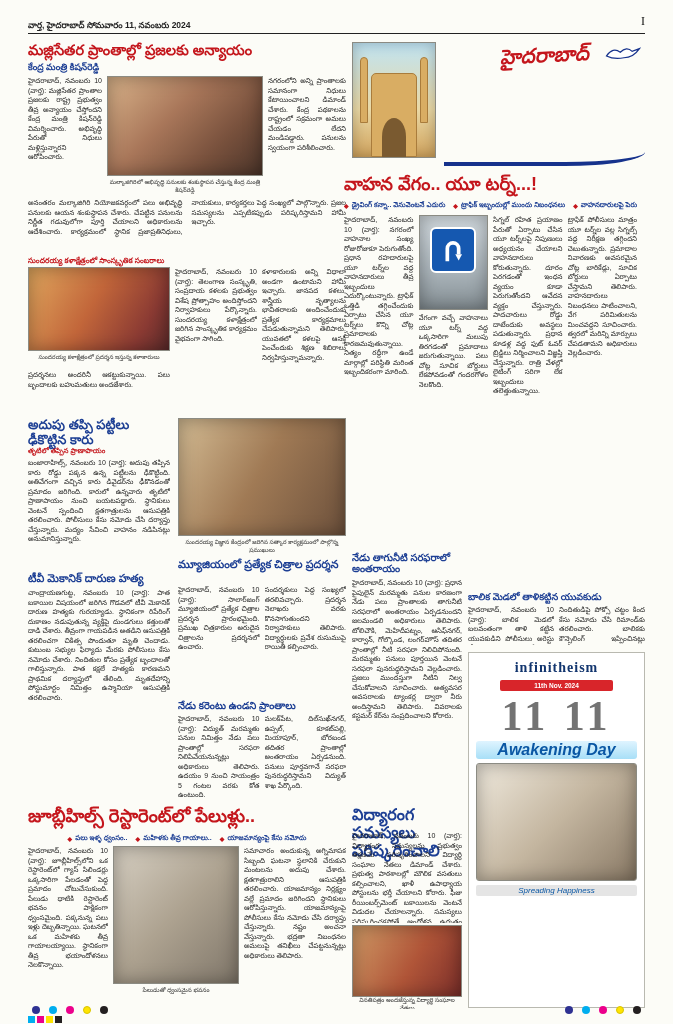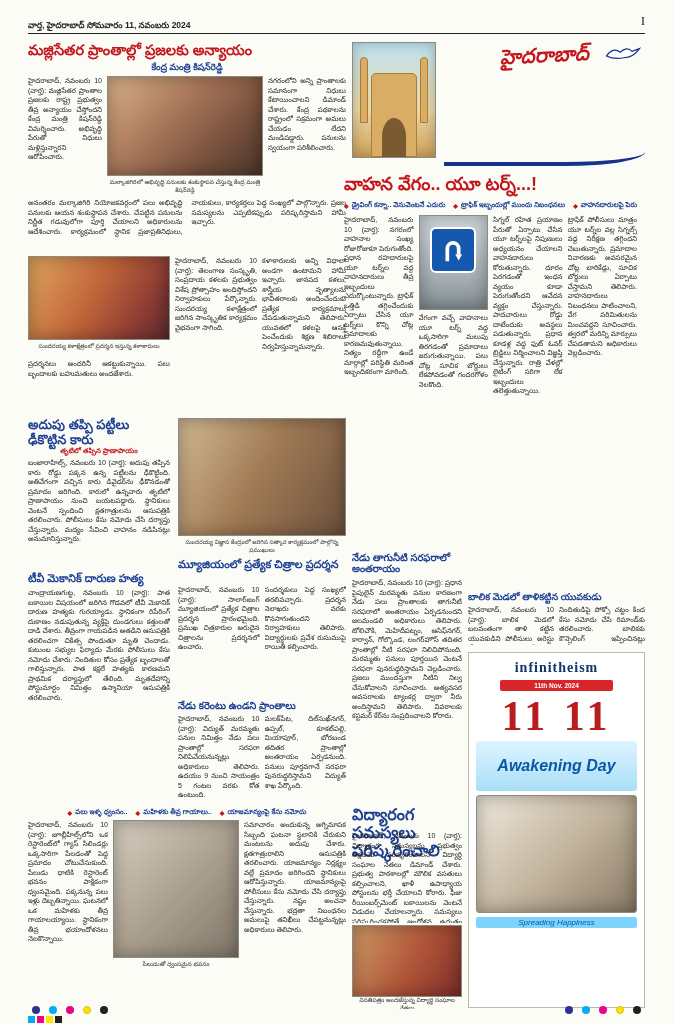--- a/index.html
+++ b/index.html
@@ -6,21 +6,21 @@
   html,body{background:#dedcd4}
   body{font-family:"Liberation Sans",sans-serif}
   .page{position:relative;width:673px;height:1024px;margin:0 auto;background:#fcfcf7;overflow:hidden;box-shadow:0 0 6px rgba(0,0,0,.3)}
   .abs{position:absolute}
   .rule{border-top:1.6px solid #222}
   .ed-line{font-size:8.5px;font-weight:bold;color:#222}
   .page-num{font-family:"Liberation Serif",serif;font-size:12px;color:#111;float:right}
   .hl{font-weight:700;line-height:1.12;letter-spacing:0}
   .red{color:#c4161c}
   .blue{color:#1d3f94}
-  .subhead{font-weight:700;text-align:center;line-height:1.2}
+  .subhead{font-weight:700;line-height:1.2}
   .bt{font-size:7px;line-height:1.36;color:#1c1c1c;text-align:justify;overflow:hidden}
   .caption{font-size:6px;line-height:1.25;color:#333;text-align:center;overflow:hidden}
   .ph{position:relative;overflow:hidden;box-shadow:inset 0 0 18px rgba(0,0,0,.35);border:1px solid #8b8b83}
   .row{display:flex;gap:5px}
   .colwrap{display:flex;flex-direction:column;gap:3px}
   
   .ph-event{background:linear-gradient(135deg,#d9b38a 0%,#a9775a 40%,#77503c 72%,#4c352a 100%)}
   .ph-dance{background:linear-gradient(120deg,#e0a75e 0%,#c2663a 45%,#8a3a33 80%,#5d2b2b 100%)}
   .ph-cer{background:linear-gradient(120deg,#d3bb93 0%,#a07a55 48%,#6d513c 100%)}
   .ph-uturn{background:linear-gradient(#d5dde2 0%,#aab4ba 60%,#848e93 100%)}
@@ -41,28 +41,28 @@
   .bullets{display:flex;gap:8px;align-items:center;overflow:hidden;white-space:nowrap}
   .bullet-item{font-size:7px;font-weight:700;color:#1d3f94;display:flex;gap:3px;align-items:center}
   .diamond{color:#c4161c;font-size:6px}
   
   .usign{position:absolute;left:50%;top:12%;transform:translateX(-50%);width:46px;height:46px;background:#1558b0;border:2px solid #fff;border-radius:6px;display:flex;align-items:center;justify-content:center}
   .usign svg{width:34px;height:34px}
   
   .ad{background:#ffffff;border:1px solid #b9b9b0;padding:7px 7px 4px;display:flex;flex-direction:column;gap:4px;text-align:center}
   .ad-logo{font-family:"Liberation Serif",serif;font-size:14px;letter-spacing:1px;color:#12356e;font-weight:700}
   .ad-date{background:#d8252a;color:#fff;font-size:6.5px;font-weight:700;width:70%;margin:0 auto;padding:2px 0;border-radius:2px}
-  .ad-big{font-family:"Liberation Serif",serif;font-size:42px;font-weight:700;color:#b91c1c;letter-spacing:4px;line-height:1}
+  .ad-big{font-family:"Liberation Serif",serif;font-size:42px;font-weight:700;color:#737373;letter-spacing:4px;line-height:1}
   .ad-msg{font-size:8px;line-height:1.4;color:#0a57a4;text-align:center;padding:0 4px}
-  .ad-high{font-size:16px;font-weight:700;font-style:italic;color:#0a57a4;background:linear-gradient(#dff4ff,#a8dff7);padding:16px 0;border-radius:3px}
+  .ad-high{font-size:16px;font-weight:700;font-style:italic;color:#0a57a4;background:linear-gradient(#dff4ff,#a8dff7);padding:0 0;border-radius:3px}
   .ad-photo{height:118px;border-radius:3px}
   .ad-brandrow{display:flex;flex-direction:column;gap:1px;margin-top:2px}
   .ad-brand{font-family:"Liberation Serif",serif;font-style:italic;font-weight:700;font-size:15px;color:#d8252a}
   .ad-brandtag{font-size:5.5px;color:#444;letter-spacing:.4px}
-  .ad-foot{font-size:8px;font-style:italic;color:#0a57a4;background:#7dd3fc;padding:1px 0;border-radius:2px}
+  .ad-foot{font-size:8px;font-style:italic;color:#0a57a4;background:#e5e5e5;padding:1px 0;border-radius:2px}
   
   .regrow{display:flex;gap:9px}
   .dot{width:8px;height:8px;border-radius:50%;display:inline-block}
   .sq{width:7px;height:7px;display:inline-block}
   .barrow{display:flex;gap:2px}
 </style>
 </head>
 <body>
 
 <div class="page">
@@ -130,20 +130,21 @@
           </div>
         </div>
         <p class="bt" style="flex:1">వేగంగా వచ్చే వాహనాలు యూ టర్న్ వద్ద ఒక్కసారిగా మలుపు తిరగడంతో ప్రమాదాలు జరుగుతున్నాయి. పలు చోట్ల సూచిక బోర్డులు లేకపోవడంతో గందరగోళం నెలకొంది.</p>
       </div>
       <p class="bt" style="flex:1">సిగ్నల్ రహిత ప్రయాణం పేరుతో ఏర్పాటు చేసిన యూ టర్న్‌లపై నిపుణులు అధ్యయనం చేయాలని వాహనదారులు కోరుతున్నారు. దూరం పెరగడంతో ఇంధన వ్యయం కూడా పెరుగుతోందని ఆవేదన వ్యక్తం చేస్తున్నారు. పాదచారులు రోడ్డు దాటేందుకు అవస్థలు పడుతున్నారు. ప్రధాన కూడళ్ల వద్ద ఫుట్ ఓవర్ బ్రిడ్జిలు నిర్మించాలని విజ్ఞప్తి చేస్తున్నారు. రాత్రి వేళల్లో లైటింగ్ సరిగా లేక ఇబ్బందులు తలెత్తుతున్నాయి.</p>
       <p class="bt" style="flex:1">ట్రాఫిక్ పోలీసులు మాత్రం యూ టర్న్‌ల వల్ల సిగ్నల్స్ వద్ద నిరీక్షణ తగ్గిందని చెబుతున్నారు. ప్రమాదాల నివారణకు అవసరమైన చోట్ల బారికేడ్లు, సూచిక బోర్డులు ఏర్పాటు చేస్తామని తెలిపారు. వాహనదారులు నిబంధనలు పాటించాలని, వేగ పరిమితులను మించవద్దని సూచించారు. త్వరలో మరిన్ని మార్పులు చేపడతామని అధికారులు వెల్లడించారు.</p>
     </div>
   </section>
 
   <section class="abs" style="left:28px;top:256px;width:318px;height:158px">
+    <div class="subhead red" style="font-size:7.5px;height:11px">సుందరయ్య కళాక్షేత్రంలో సాంస్కృతిక సంబరాలు</div>
     <div class="row" style="height:126px">
       <div class="colwrap" style="width:142px">
         <div class="ph ph-dance" style="height:84px;flex:none"></div>
         <div class="caption" style="height:13px">సుందరయ్య కళాక్షేత్రంలో ప్రదర్శన ఇస్తున్న కళాకారులు</div>
         <p class="bt" style="flex:1">ప్రదర్శనలు అందరినీ ఆకట్టుకున్నాయి. పలు బృందాలకు బహుమతులు అందజేశారు.</p>
       </div>
       <p class="bt" style="width:82px">హైదరాబాద్, నవంబరు 10 (వార్త): తెలంగాణ సంస్కృతి, సంప్రదాయ కళలకు ప్రభుత్వం విశేష ప్రోత్సాహం అందిస్తోందని నిర్వాహకులు పేర్కొన్నారు. సుందరయ్య కళాక్షేత్రంలో జరిగిన సాంస్కృతిక కార్యక్రమం వైభవంగా సాగింది.</p>
       <p class="bt" style="flex:1">కళాకారులకు అన్ని విధాలా అండగా ఉంటామని హామీ ఇచ్చారు. జానపద కళలు, శాస్త్రీయ నృత్యాలను భావితరాలకు అందించేందుకు ప్రత్యేక కార్యక్రమాలు చేపడుతున్నామని తెలిపారు. యువతలో కళలపై ఆసక్తి పెంచేందుకు శిక్షణ శిబిరాలు నిర్వహిస్తున్నామన్నారు.</p>
     </div>
   </section>
@@ -196,20 +197,21 @@
   <aside class="abs ad" style="left:468px;top:652px;width:177px;height:356px">
     <div class="ad-logo">infinitheism</div>
     <div class="ad-date">11th Nov. 2024</div>
     <div class="ad-big">11 11</div>
     <div class="ad-high">Awakening Day</div>
     <div class="ph ph-man ad-photo"></div>
     <div class="ad-foot">Spreading Happiness</div>
   </aside>
 
   <section class="abs" style="left:28px;top:806px;width:318px;height:200px">
+    <h2 class="hl red" style="font-size:18px;height:26px">జూబ్లీహిల్స్ రెస్టారెంట్‌లో పేలుళ్లు..</h2>
     <div class="bullets" style="height:12px;justify-content:center">
       <span class="bullet-item">
           <span class="diamond">◆</span>
           <span>పలు ఇళ్ళ ధ్వంసం..</span>
         </span>
       <span class="bullet-item">
           <span class="diamond">◆</span>
           <span>మహిళకు తీవ్ర గాయాలు..</span>
         </span>
       <span class="bullet-item">

